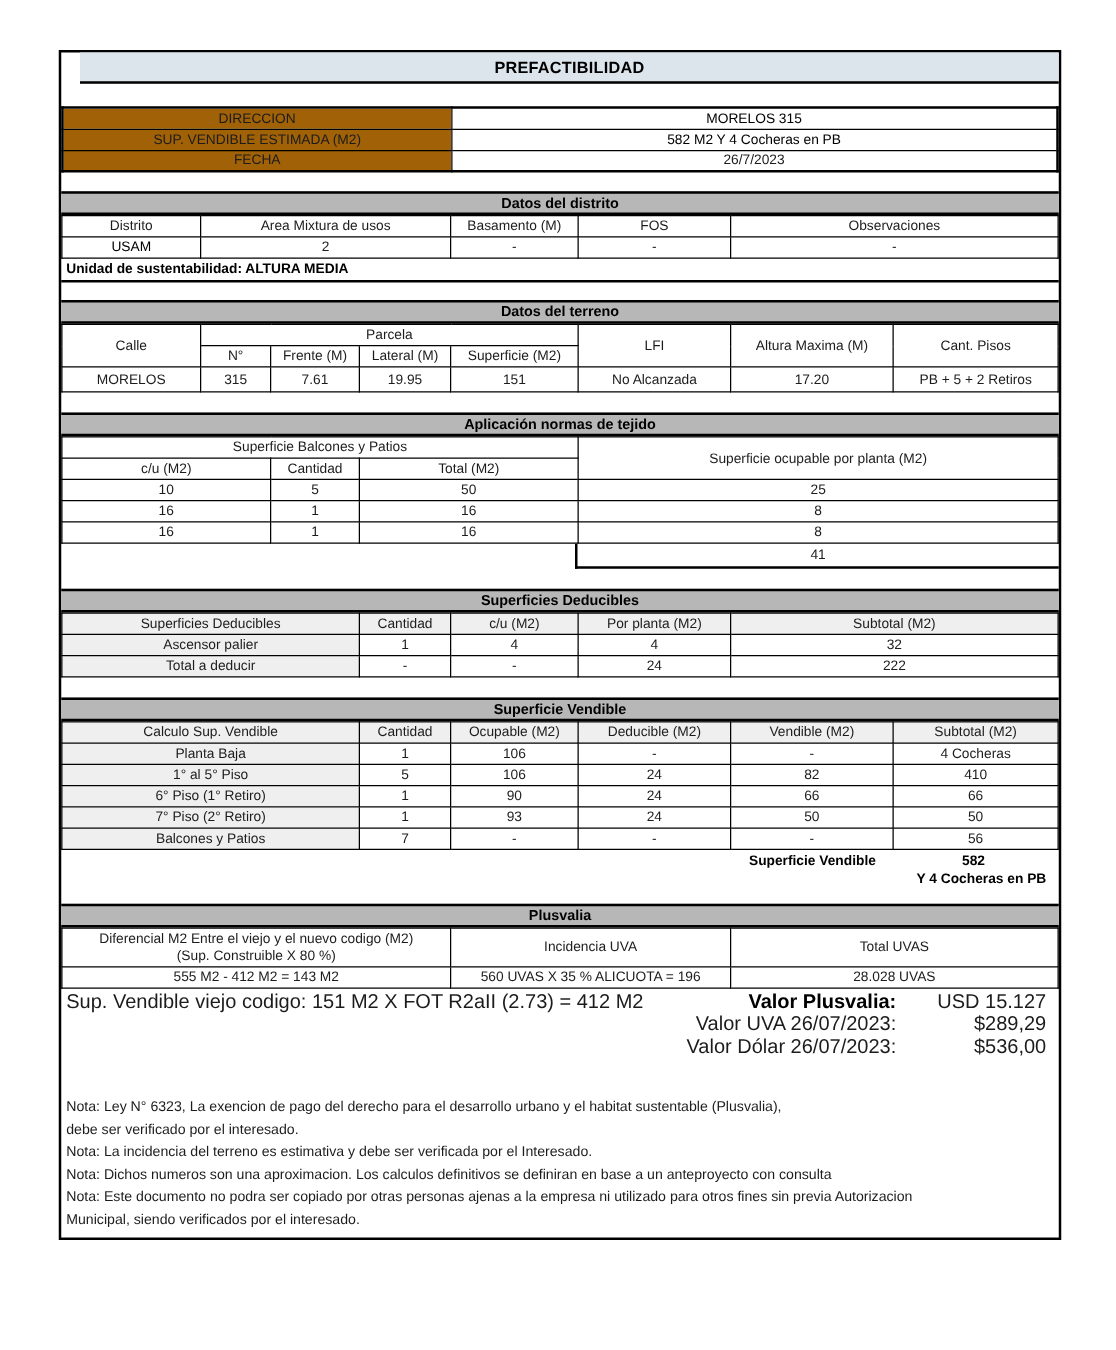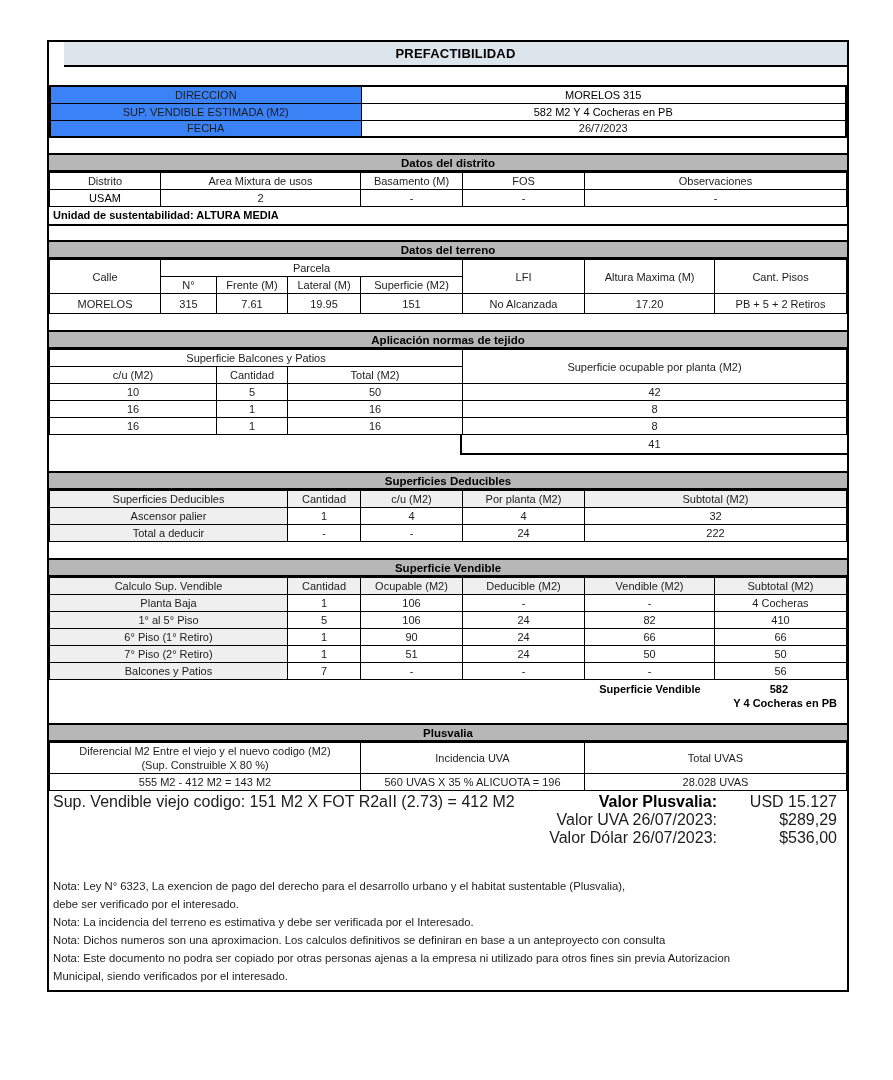--- a/index.html
+++ b/index.html
@@ -27,21 +27,21 @@
   }
   table.tbl {
     width:100%; border-collapse:collapse; table-layout:fixed;
     font-size:11px;
   }
   table.tbl td, table.tbl th {
     border:1px solid #000; text-align:center; vertical-align:middle;
     padding:1px 3px; font-weight:normal; height:17px; overflow:hidden; white-space:nowrap;
   }
   table.bordered { border:2px solid #000; }
-  .lbl { background:#3b82f6; font-weight:bold; }
+  .lbl { background:#a16207; font-weight:bold; }
   .hdr { background:#efefef; }
   .b { font-weight:bold; color:#000; }
   .unidad-row {
     border-bottom:2px solid #000; padding:2px 4px 3px 4px;
     font-weight:bold; font-size:11px; color:#000; text-align:left;
   }
   .tall td { height:30px; }
   .row41 { display:flex; border-bottom:0; }
   .row41 .empty-part { width:413px; }
   .row41 .cell-part {
@@ -180,21 +180,21 @@
       </tr>
       <tr>
         <td>c/u (M2)</td>
         <td>Cantidad</td>
         <td>Total (M2)</td>
       </tr>
       <tr>
         <td>10</td>
         <td>5</td>
         <td>50</td>
-        <td>42</td>
+        <td>25</td>
       </tr>
       <tr>
         <td>16</td>
         <td>1</td>
         <td>16</td>
         <td>8</td>
       </tr>
       <tr>
         <td>16</td>
         <td>1</td>
@@ -285,21 +285,21 @@
         <td class="hdr">6° Piso (1° Retiro)</td>
         <td>1</td>
         <td>90</td>
         <td>24</td>
         <td>66</td>
         <td>66</td>
       </tr>
       <tr>
         <td class="hdr">7° Piso (2° Retiro)</td>
         <td>1</td>
-        <td>51</td>
+        <td>93</td>
         <td>24</td>
         <td>50</td>
         <td>50</td>
       </tr>
       <tr>
         <td class="hdr">Balcones y Patios</td>
         <td>7</td>
         <td>-</td>
         <td>-</td>
         <td>-</td>

